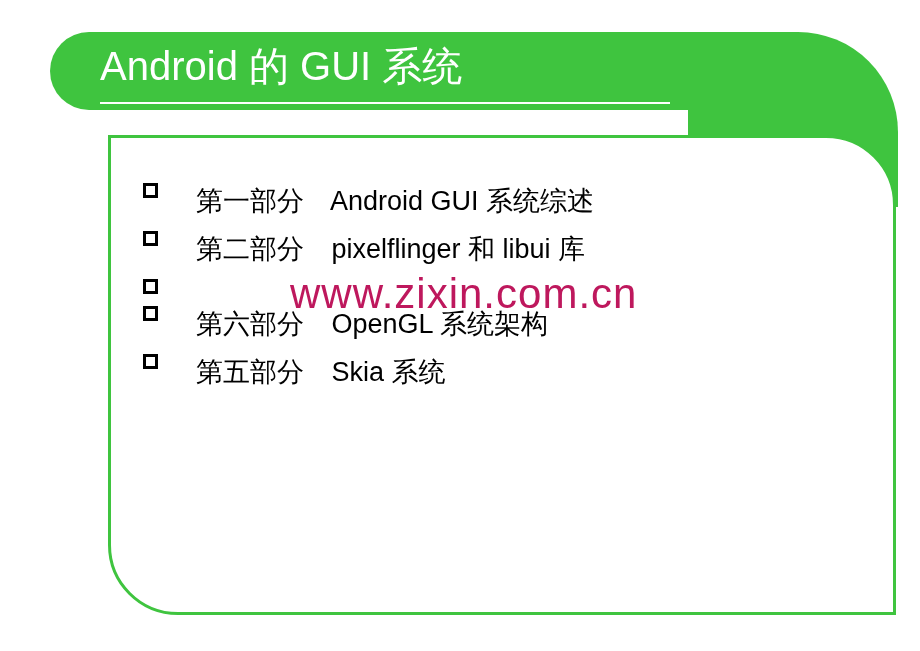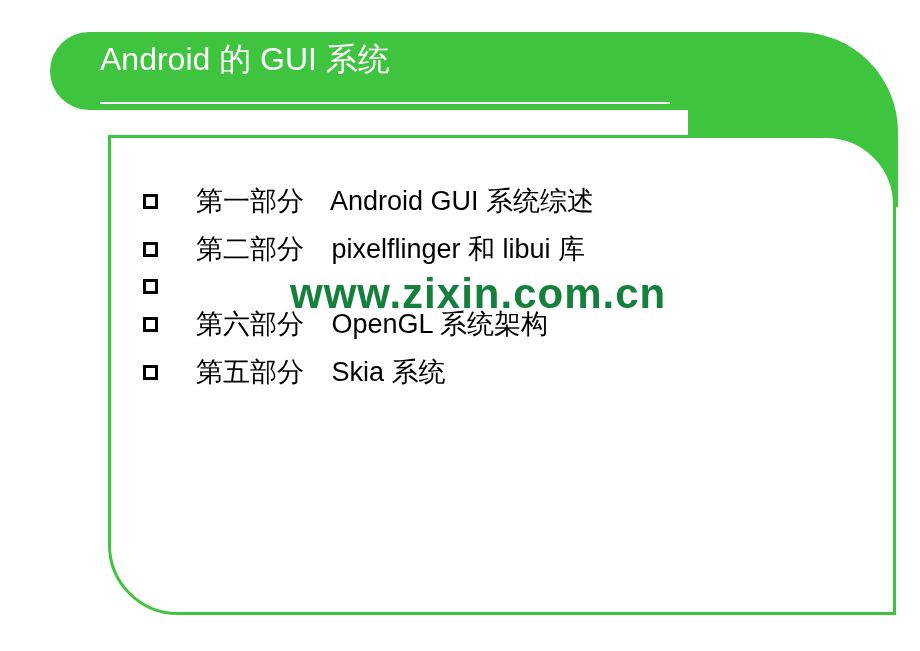--- a/index.html
+++ b/index.html
@@ -24,24 +24,24 @@
       height: 78px;
       background: #3fc43f;
       border-top-left-radius: 40px;
       border-bottom-left-radius: 40px;
       display: flex;
       align-items: center;
       padding-left: 50px;
     }
     .title-text {
       color: #ffffff;
-      font-size: 32px;
+      font-size: 40px;
       font-weight: 400;
       border-bottom: 2px solid #ffffff;
-      padding-bottom: 20px;
+      padding-bottom: 8px;
       width: 570px;
     }
     .green-corner {
       position: absolute;
       top: 32px;
       right: 22px;
       width: 210px;
       height: 175px;
       background: #3fc43f;
       border-top-right-radius: 100px;
@@ -58,44 +58,44 @@
       border-top-right-radius: 70px;
       border-bottom-left-radius: 70px;
       z-index: 2;
       padding: 45px 30px 30px 32px;
     }
     .list {
       list-style: none;
     }
     .list-item {
       display: flex;
-      align-items: center;
+      align-items: flex-start;
       margin-bottom: 12px;
       font-size: 27px;
       color: #000000;
     }
     .bullet {
       width: 15px;
       height: 15px;
       border: 3px solid #000000;
       margin-right: 38px;
       flex-shrink: 0;
     }
     .part-label {
       display: inline-block;
       min-width: 128px;
     }
     .watermark {
       position: absolute;
       top: 270px;
       left: 290px;
       font-size: 42px;
-      color: #15803d;
+      color: #be185d;
       z-index: 3;
-      font-weight: 700;
+      font-weight: 400;
       pointer-events: none;
       letter-spacing: 1px;
     }
   </style>
 </head>
 <body>
 
 <div class="slide-container">
   <div class="green-corner"></div>
 

